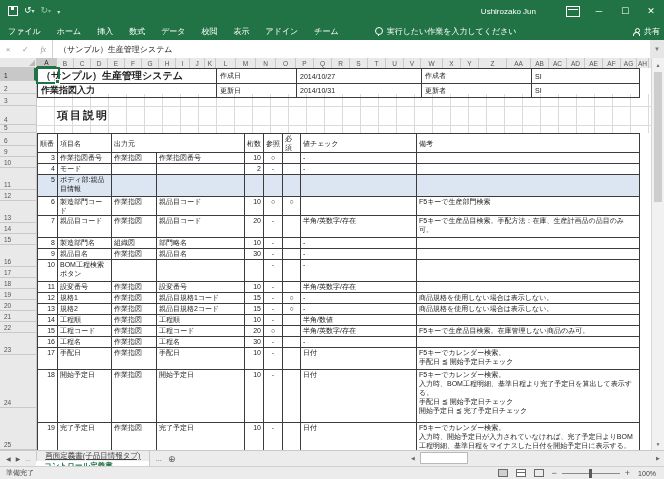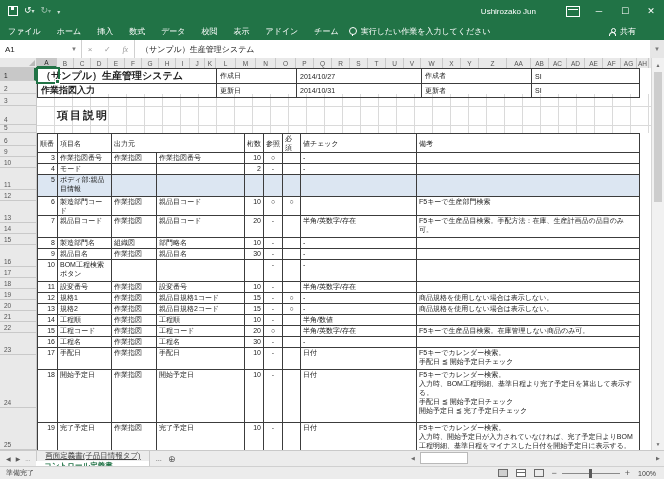--- a/index.html
+++ b/index.html
@@ -17,24 +17,24 @@
   #title-text{position:absolute;left:0;right:0;text-align:center;font-size:8px;pointer-events:none;}
   #tb-right{margin-left:auto;display:flex;align-items:center;height:22px;}
   #user-name{font-size:8px;margin-right:24px;}
   .winbtn{width:26px;height:22px;display:flex;align-items:center;justify-content:center;font-size:9px;}
   .ribbonopts{width:12px;height:9px;border:1px solid #fff;position:relative;}
   .ribbonopts:after{content:"";position:absolute;top:2px;left:1px;right:1px;height:1px;background:#fff;}
   
   #ribbonrow{position:absolute;top:22px;left:0;width:664px;height:18px;display:flex;align-items:center;font-size:8px;}
   #ribbon-tabs{display:flex;align-items:flex-end;}
   .rtab{padding:0 8px;height:18px;display:flex;align-items:center;white-space:nowrap;}
-  #tellme{display:flex;align-items:center;gap:4px;margin-left:2px;white-space:nowrap;}
+  #tellme{display:flex;align-items:center;gap:4px;margin-left:28px;white-space:nowrap;}
   .bulb{width:6px;height:6px;border:1px solid #fff;border-radius:50%;position:relative;}
   .bulb:after{content:"";position:absolute;left:2px;top:6px;width:1px;height:2px;background:#fff;}
-  #share{margin-left:auto;display:flex;align-items:center;gap:4px;padding-right:28px;font-family:Liberation Mono, monospace;}
+  #share{margin-left:auto;display:flex;align-items:center;gap:4px;padding-right:4px;font-family:Liberation Mono, monospace;}
   .person{width:7px;height:7px;position:relative;}
   .person:before{content:"";position:absolute;left:2px;top:0;width:3px;height:3px;border:1px solid #fff;border-radius:50%;}
   .person:after{content:"";position:absolute;left:0;top:4px;width:5px;height:3px;border:1px solid #fff;border-bottom:none;border-radius:4px 4px 0 0;}
   
   #formula-row{position:absolute;top:40px;left:0;width:664px;height:18px;background:#e6e6e6;border-bottom:1px solid #d0d0d0;display:flex;align-items:stretch;font-size:8px;}
   #namebox{width:76px;background:#fff;border-right:1px solid #d0d0d0;display:flex;align-items:center;padding-left:5px;}
   #namebox .nb-arrow{margin-left:auto;color:#7a7a7a;font-size:6px;padding-right:4px;}
   #fxbtns{width:52px;display:flex;align-items:center;justify-content:space-around;color:#9a9a9a;background:#fff;border-right:1px solid #d0d0d0;}
   #fxbtns .fx{font-style:italic;font-family:"Liberation Serif","DejaVu Serif",serif;}
   #formula-input{flex:1;background:#fff;display:flex;align-items:center;padding-left:6px;font-size:8px;}
@@ -136,24 +136,20 @@
     <span class="bulb"></span>
     <span>実行したい作業を入力してください</span>
   </div>
   <div id="share">
     <span class="person"></span>
     <span>共有</span>
   </div>
 </div>
 
 <div id="formula-row">
-  <div id="namebox">
-    <span>A1</span>
-    <span class="nb-arrow">▼</span>
-  </div>
   <div id="fxbtns">
     <span>×</span>
     <span>✓</span>
     <span class="fx">fx</span>
   </div>
   <div id="formula-input">（サンプル）生産管理システム</div>
   <div id="fb-expand">▼</div>
 </div>
 
 <div id="sheet">

